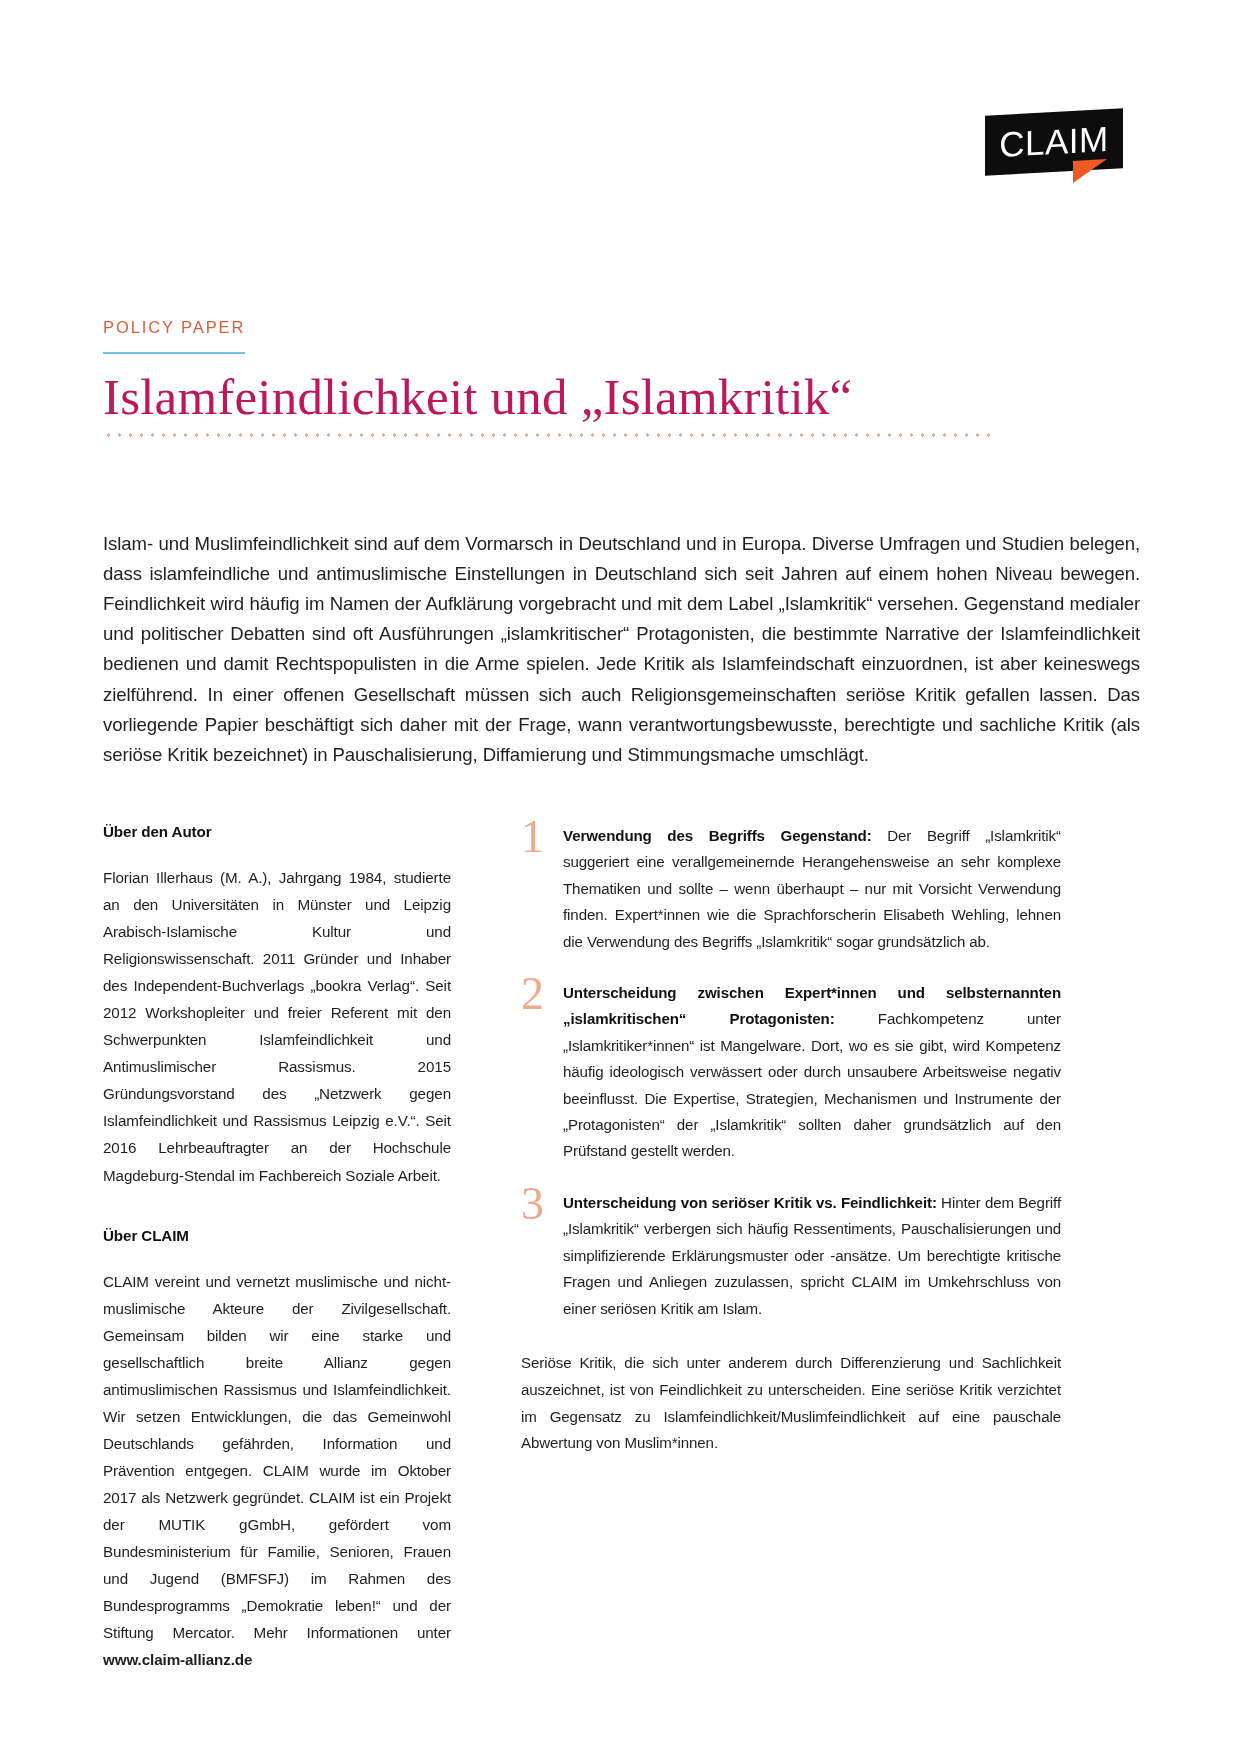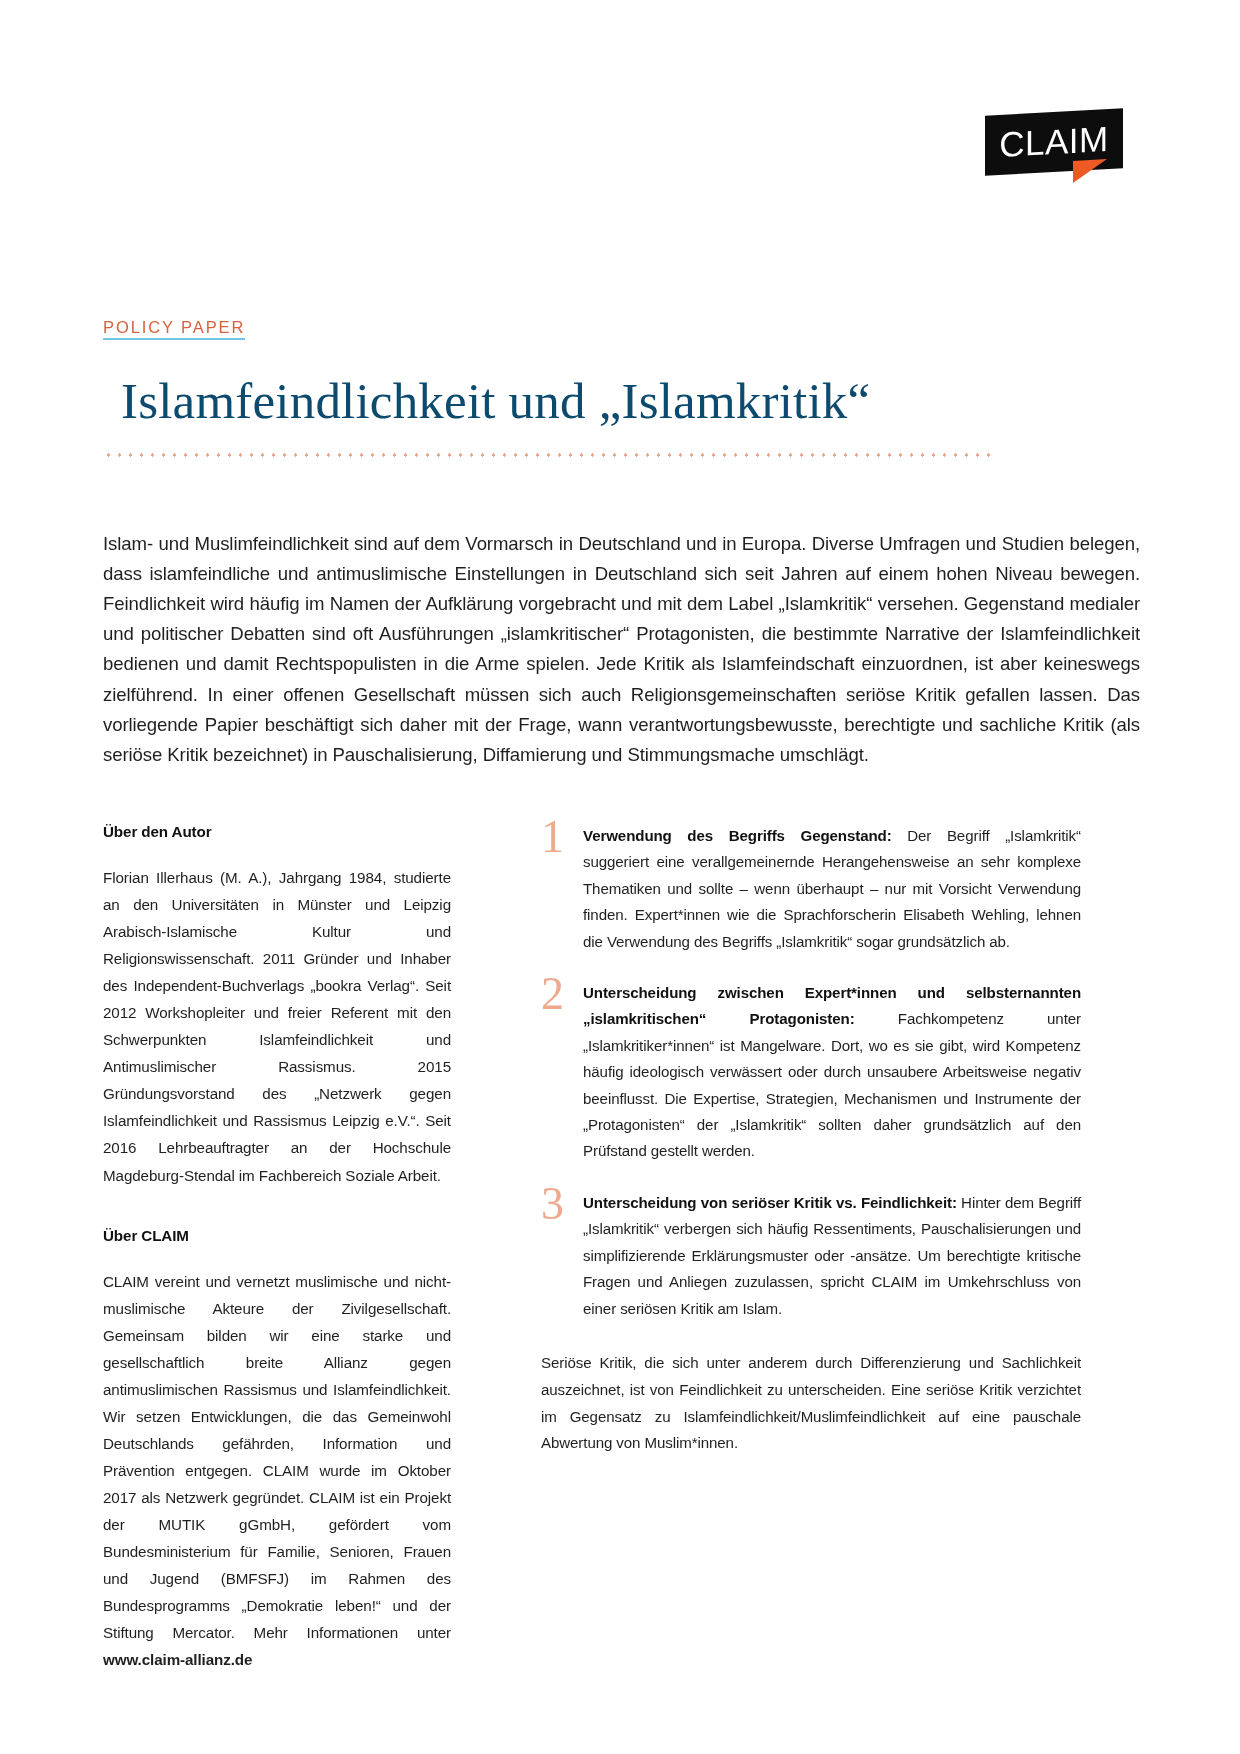--- a/index.html
+++ b/index.html
@@ -63,32 +63,32 @@
     left: 103px;
     top: 318px;
     width: 1036px;
   }
   .kicker {
     display: inline-block;
     color: #d7603d;
     font-size: 16.5px;
     font-weight: 400;
     letter-spacing: 1.9px;
-    padding-bottom: 1px;
+    padding-bottom: 15px;
     border-bottom: 2px solid #6ec6e8;
     margin-bottom: 16px;
   }
   .doc-title {
     font-family: "Liberation Serif", serif;
     font-size: 51px;
     font-weight: 400;
     line-height: 1.08;
-    color: #0c4a6e;
+    color: #be185d;
     letter-spacing: 0.2px;
-    margin: 18px;
+    margin: 0;
     padding-bottom: 6px;
   }
   .dotted-rule {
     width: 888px;
     height: 4px;
     margin-top: 2px;
     background-image: radial-gradient(circle, #eaa98c 1.6px, rgba(0,0,0,0) 1.7px);
     background-size: 11px 4px;
     background-repeat: repeat-x;
     background-position: 0 center;
@@ -115,21 +115,21 @@
     letter-spacing: -0.1px;
   }
 
   
   .columns {
     position: absolute;
     left: 103px;
     top: 823px;
     width: 1037px;
     display: flex;
-    gap: 90px;
+    gap: 70px;
   }
   .col-left { width: 348px; }
   .col-right { width: 540px; }
 
   .sec-head {
     font-size: 15.2px;
     font-weight: bold;
     color: #111;
     letter-spacing: -0.1px;
     margin-bottom: 24px;

